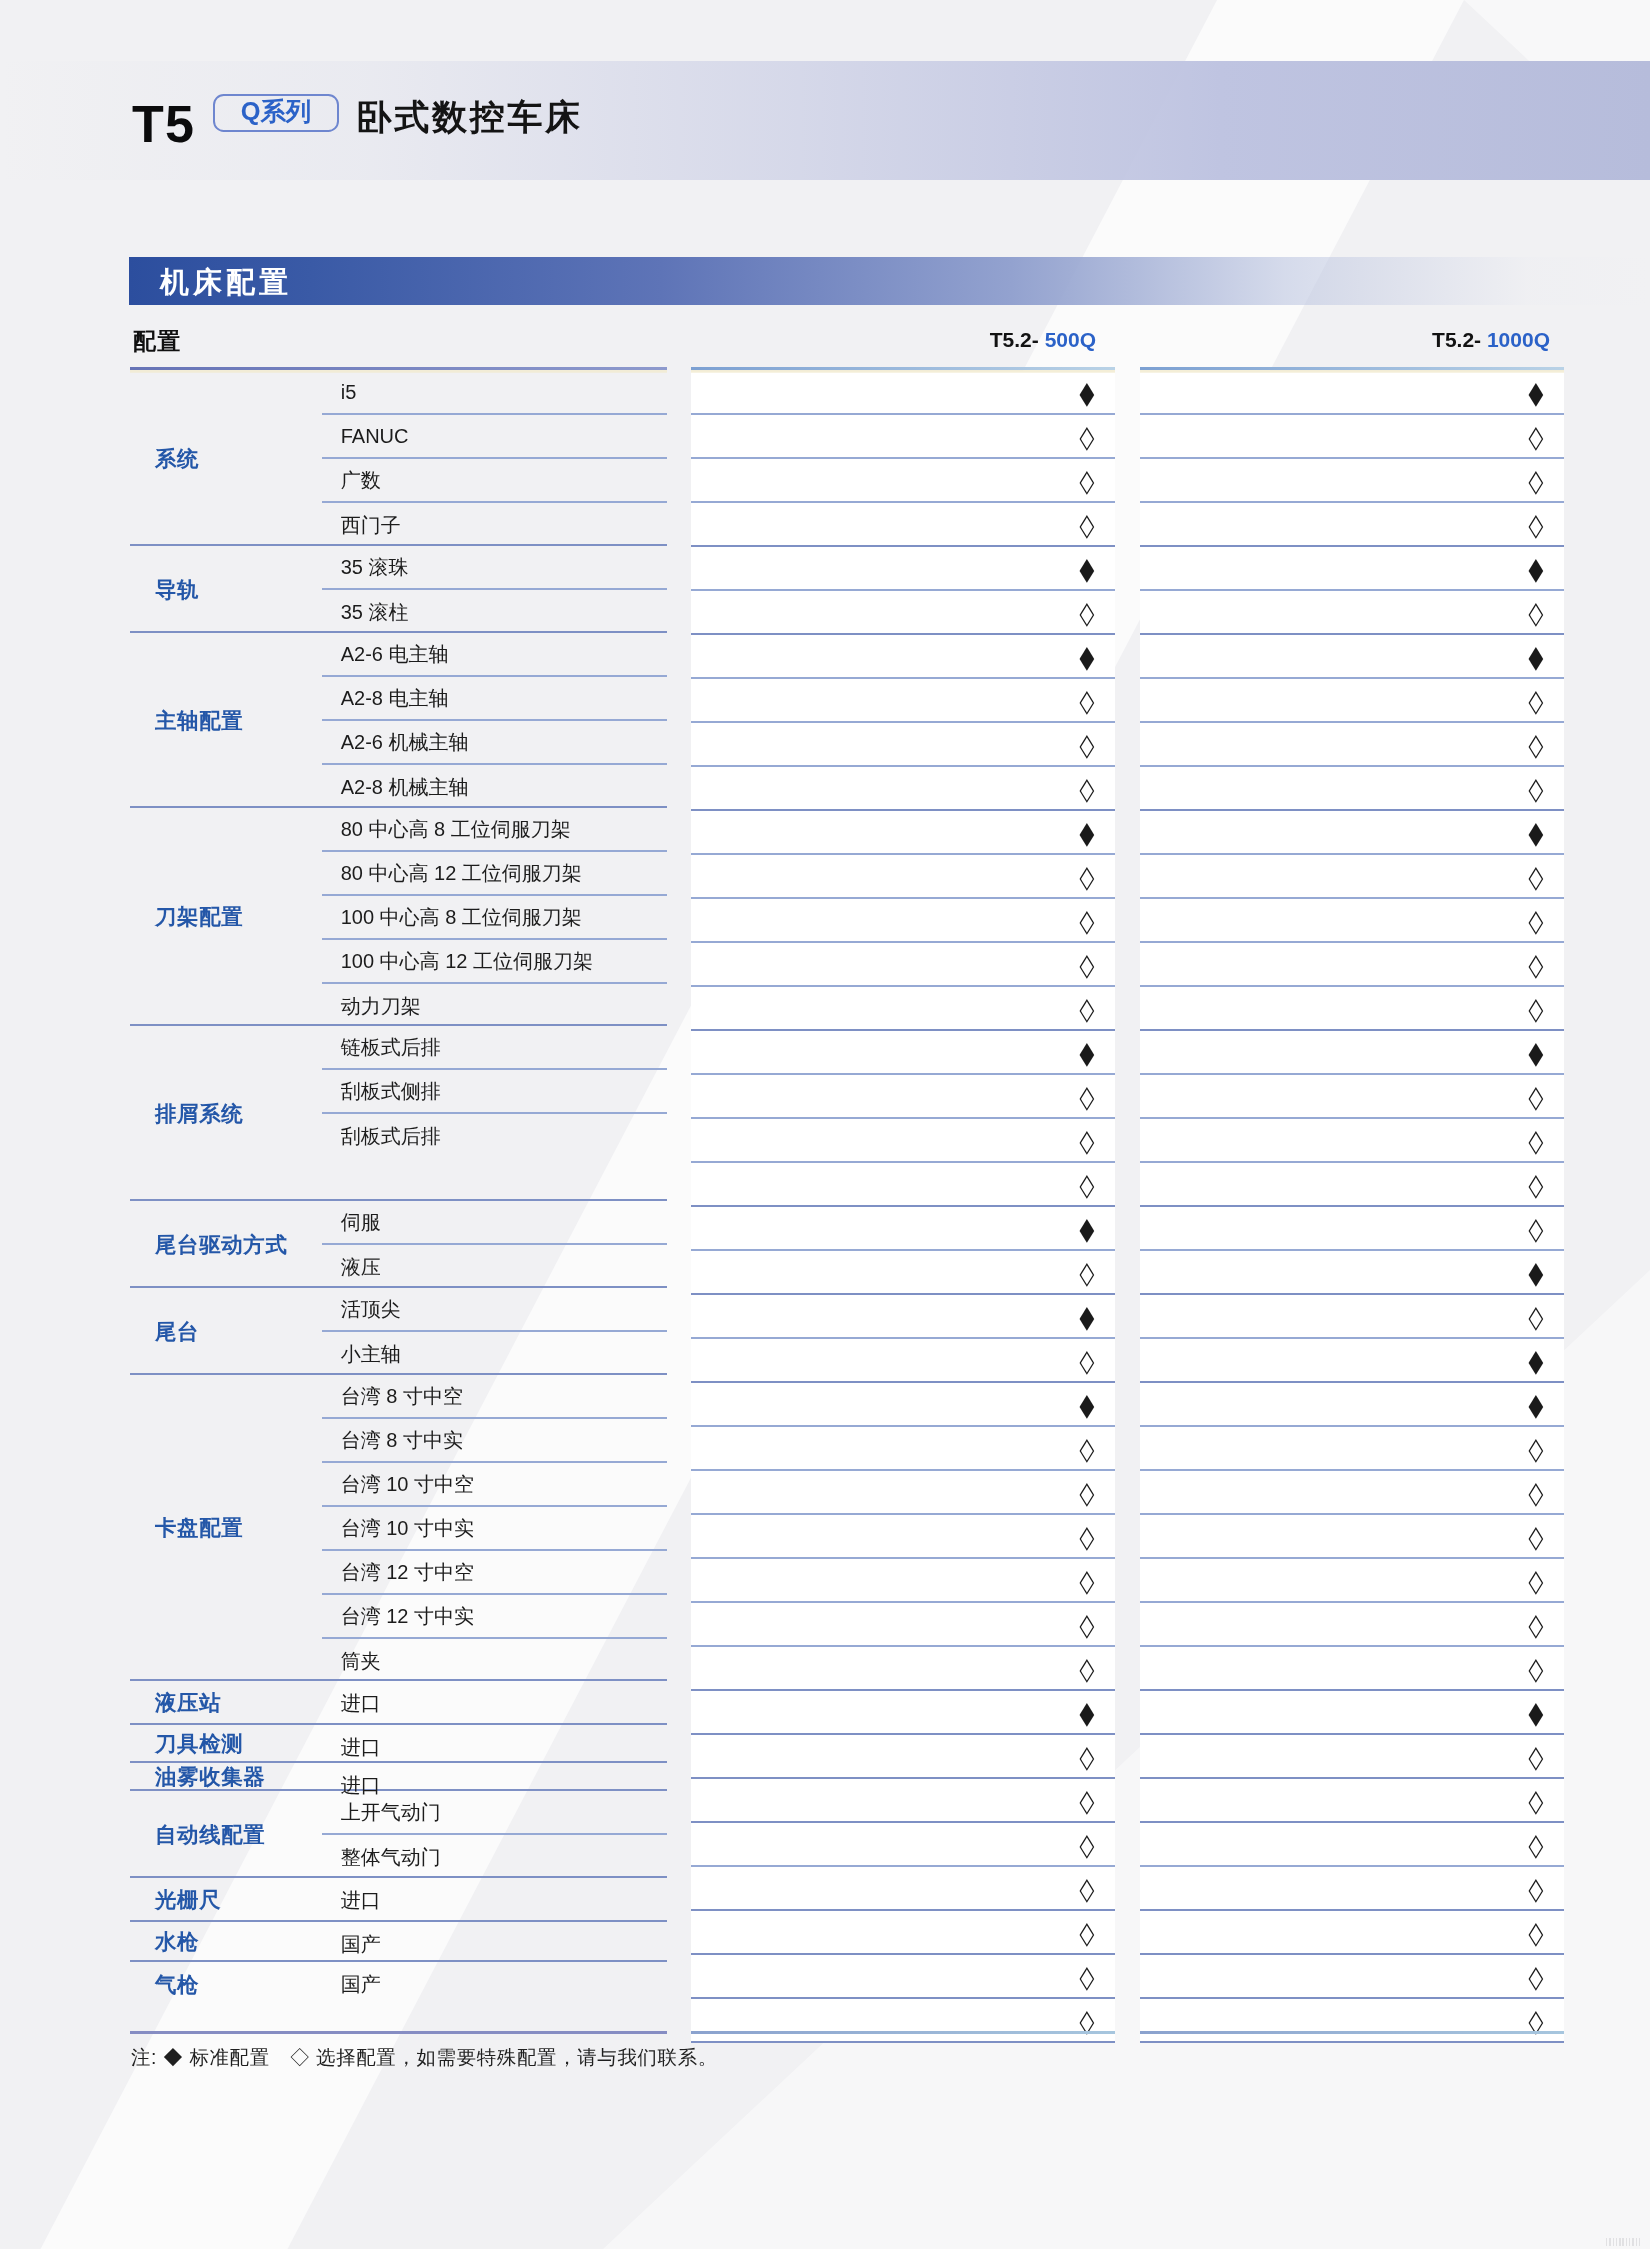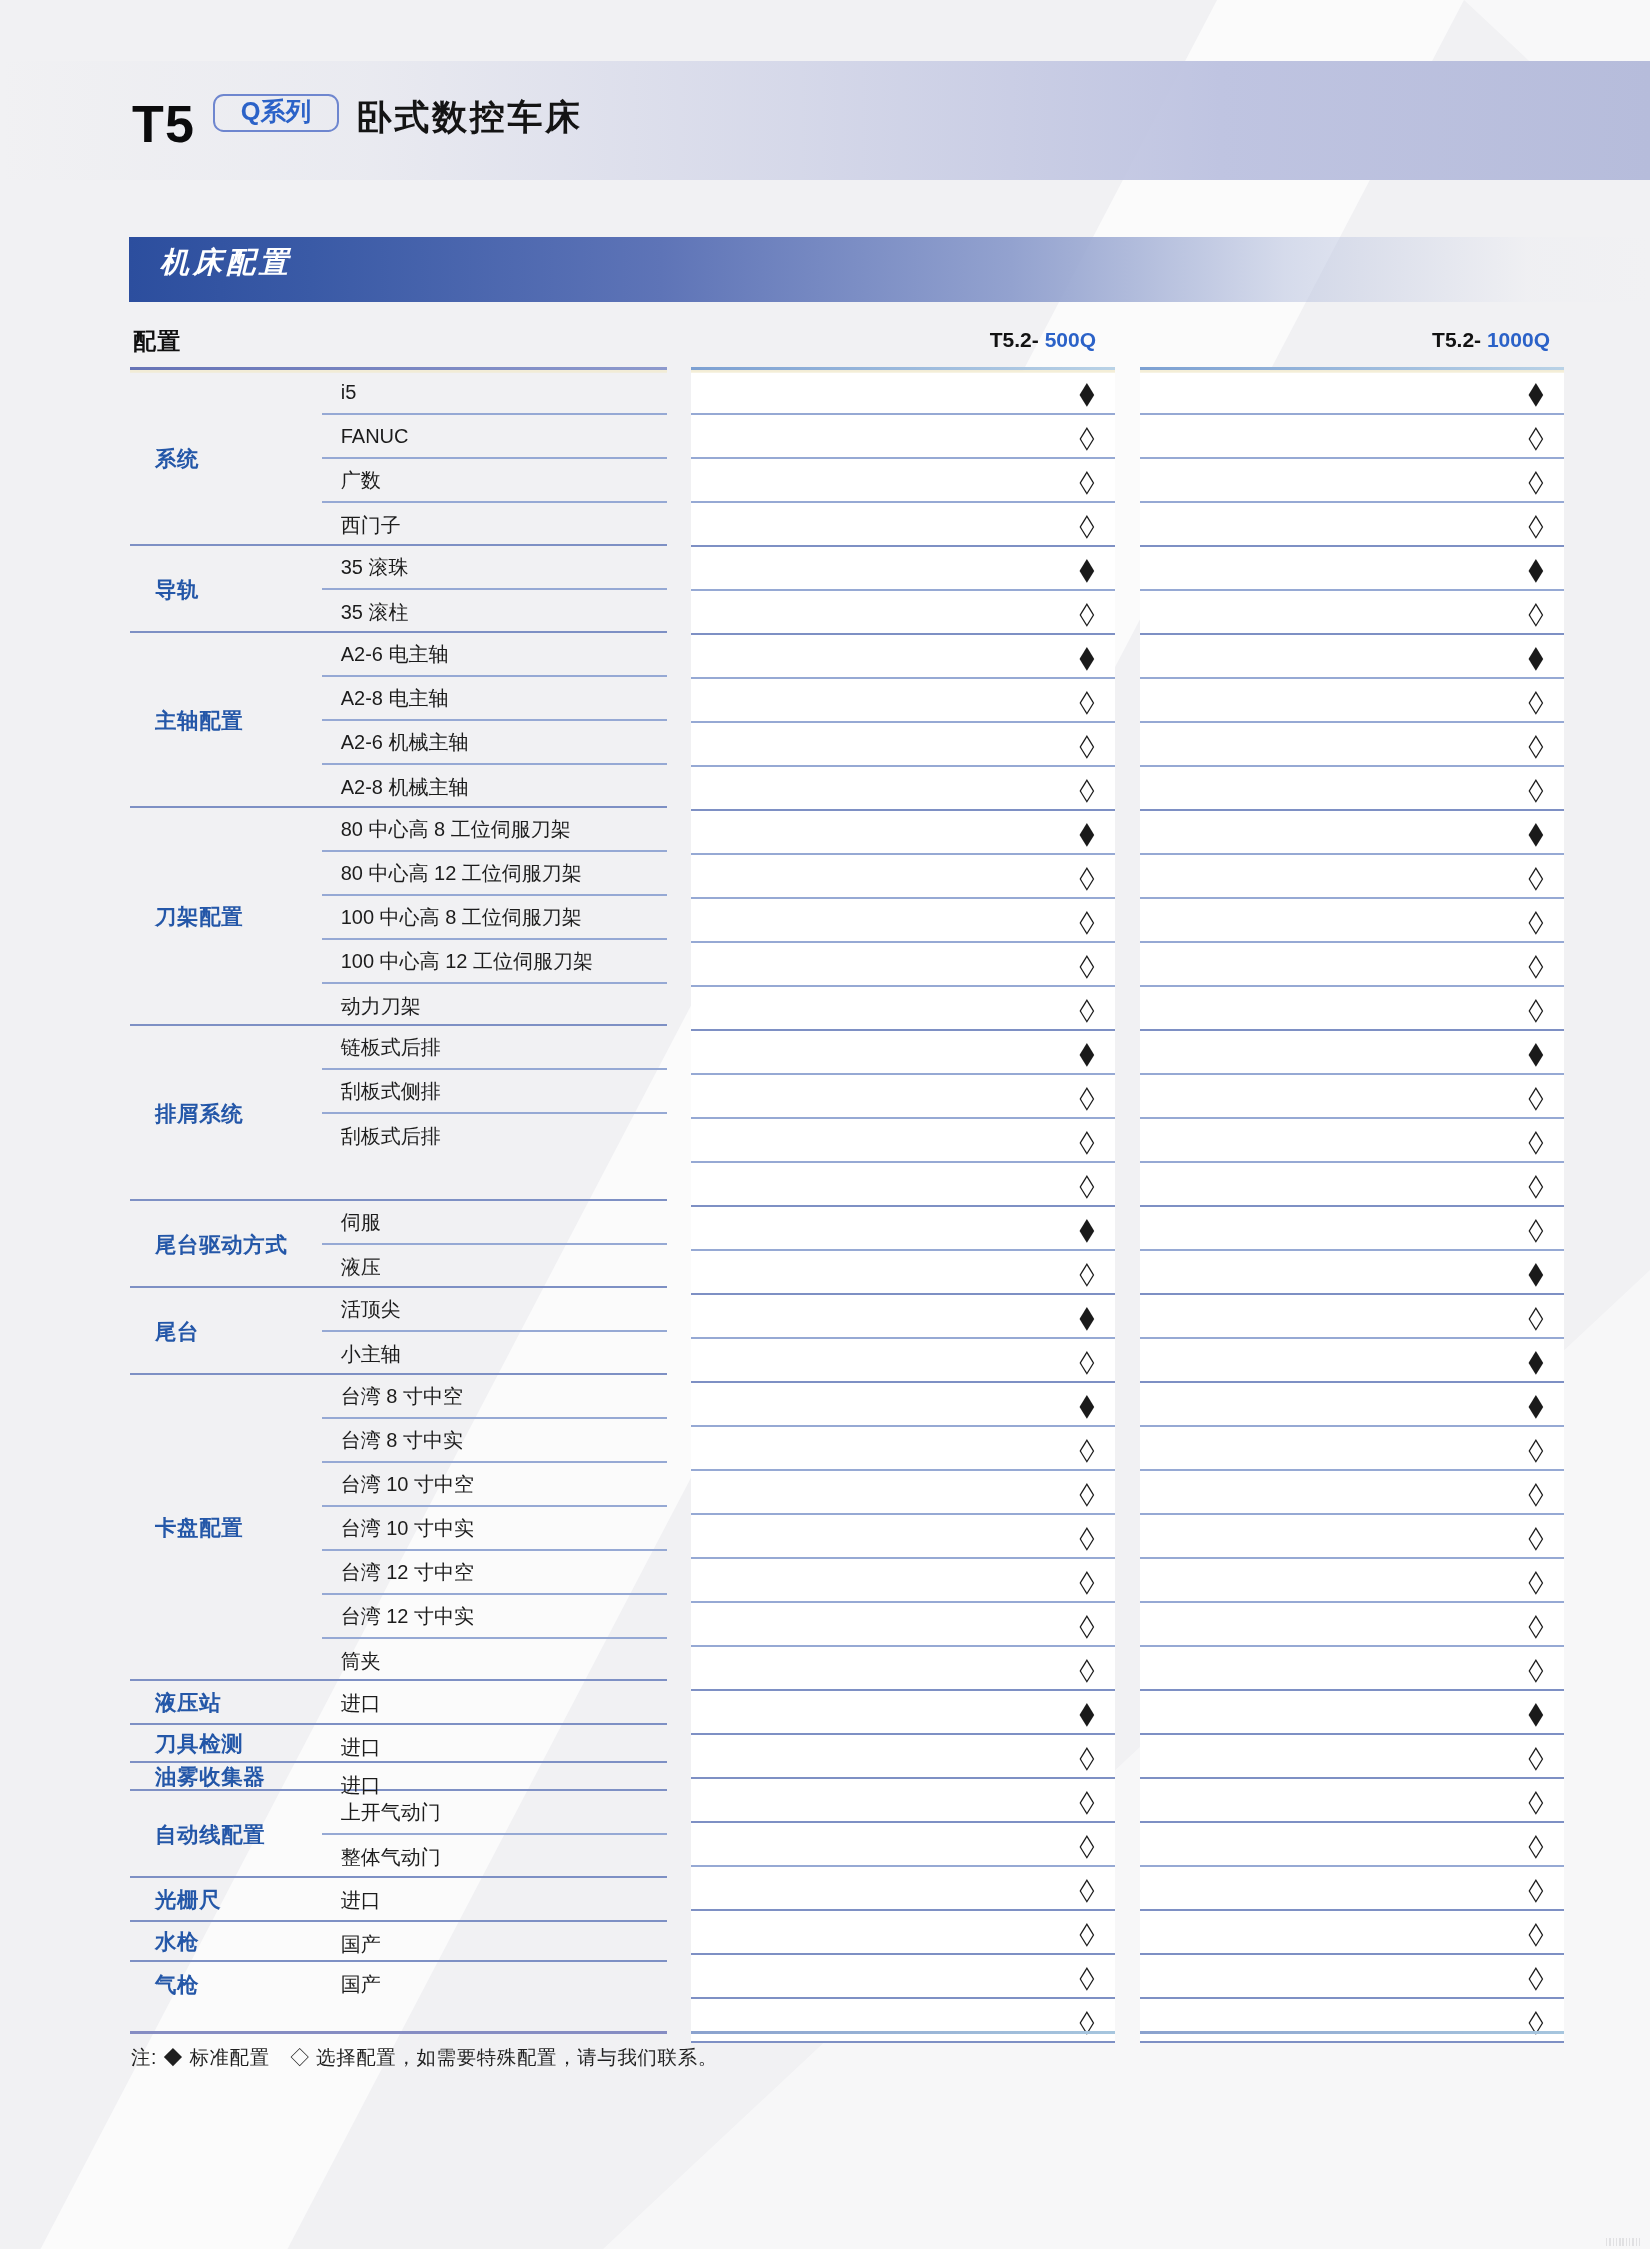--- a/index.html
+++ b/index.html
@@ -19,23 +19,23 @@
   .title-band{position:absolute;left:0;top:61px;width:100%;height:119px;
     background:linear-gradient(90deg, rgba(191,196,225,0) 0%, rgba(191,196,225,.15) 22%,
       rgba(191,196,225,.55) 48%, #bfc4e1 74%, #b6bcdb 100%);}
   
   .hdr{position:absolute;left:132px;top:94px;height:56px;display:flex;align-items:flex-start;gap:17.4px;z-index:2;}
   .t5{font-size:52px;font-weight:800;color:#0b0b0c;letter-spacing:1.3px;}
   .badge{font-size:25.4px;font-weight:700;color:var(--model-blue,#2b62c8);
     border:2px solid #6e86cf;border-radius:10.7px;padding:2px 26px 4px;line-height:1.1;}
   .product{font-size:35px;font-weight:600;color:#141414;letter-spacing:2.7px;}
   
-  .banner{position:absolute;left:129px;top:237px;right:0;height:65px;z-index:2;
+  .banner{position:absolute;left:129px;top:257px;right:0;height:48px;z-index:2;
     background:linear-gradient(90deg,var(--banner-blue,#2c4e9e) 0%, #3a5aa6 12%, #5e74b7 35%,
-      #93a2cf 58%, rgba(182,192,222,.55) 76%, rgba(226,229,240,.12) 92%, rgba(238,239,246,0) 100%);font-style:italic;}
+      #93a2cf 58%, rgba(182,192,222,.55) 76%, rgba(226,229,240,.12) 92%, rgba(238,239,246,0) 100%);}
   .banner span{display:block;font-size:29px;font-weight:700;color:#ffffff;
     line-height:51px;padding-left:31px;letter-spacing:4px;}
   
   .config-h{position:absolute;left:133px;top:326px;font-size:23px;font-weight:700;color:#101010;z-index:2;letter-spacing:1.3px;}
   .colh{position:absolute;top:328px;font-size:21px;font-weight:700;color:#121212;text-align:right;z-index:2;}
   .colh .model{color:var(--model-blue,#2b62c8);}
   .colh1{left:691px;width:405px;}
   .colh2{left:1140px;width:410px;}
   .hl{position:absolute;top:367px;height:2.7px;z-index:2;box-shadow:0 2.7px 0 rgba(242,235,208,.85);}
   .hl-left{left:130px;width:537px;background:linear-gradient(90deg,#6673b6,#8e9acd);}

